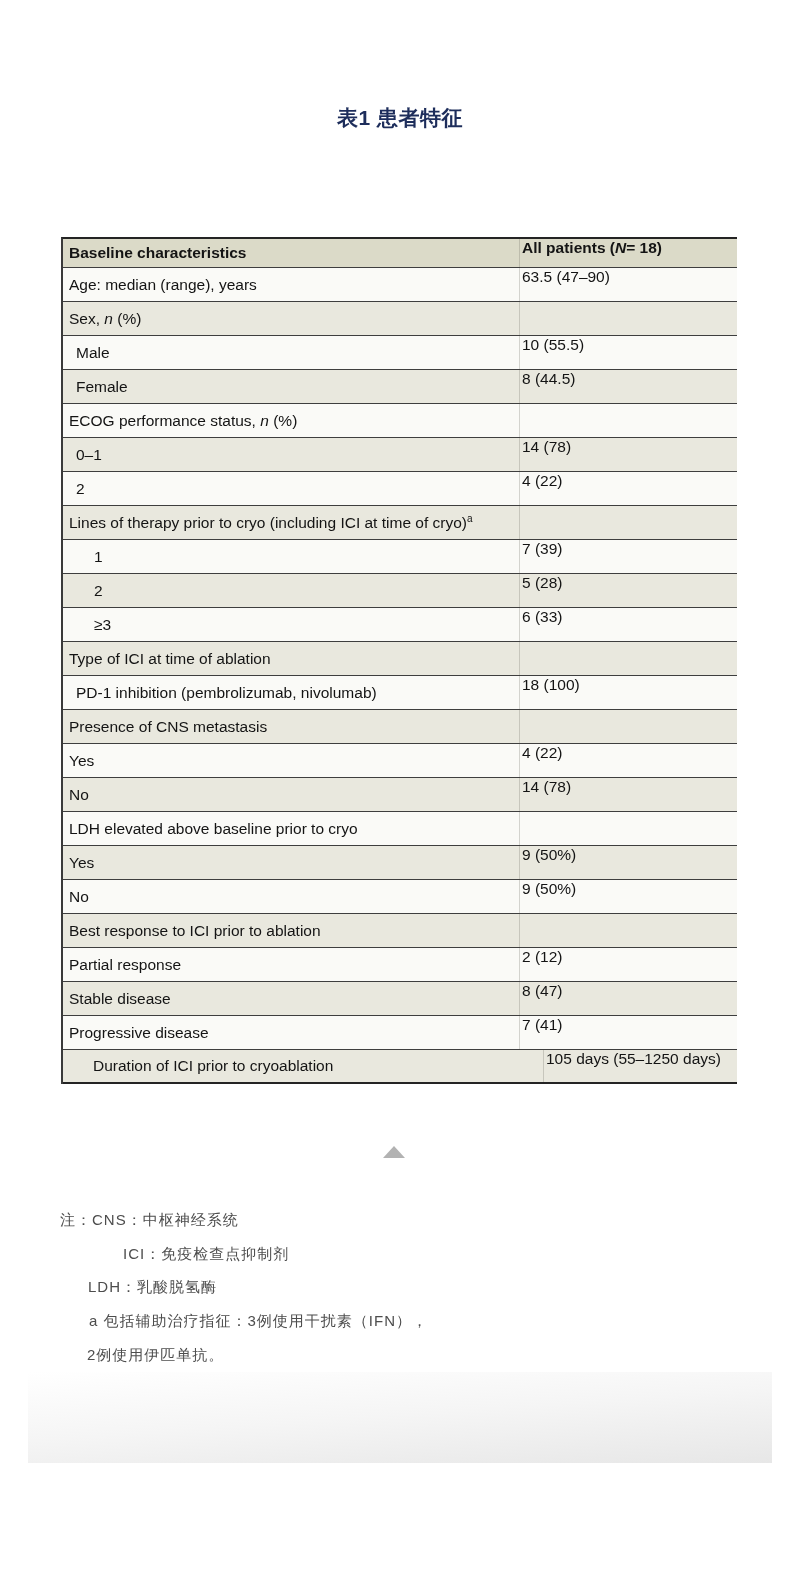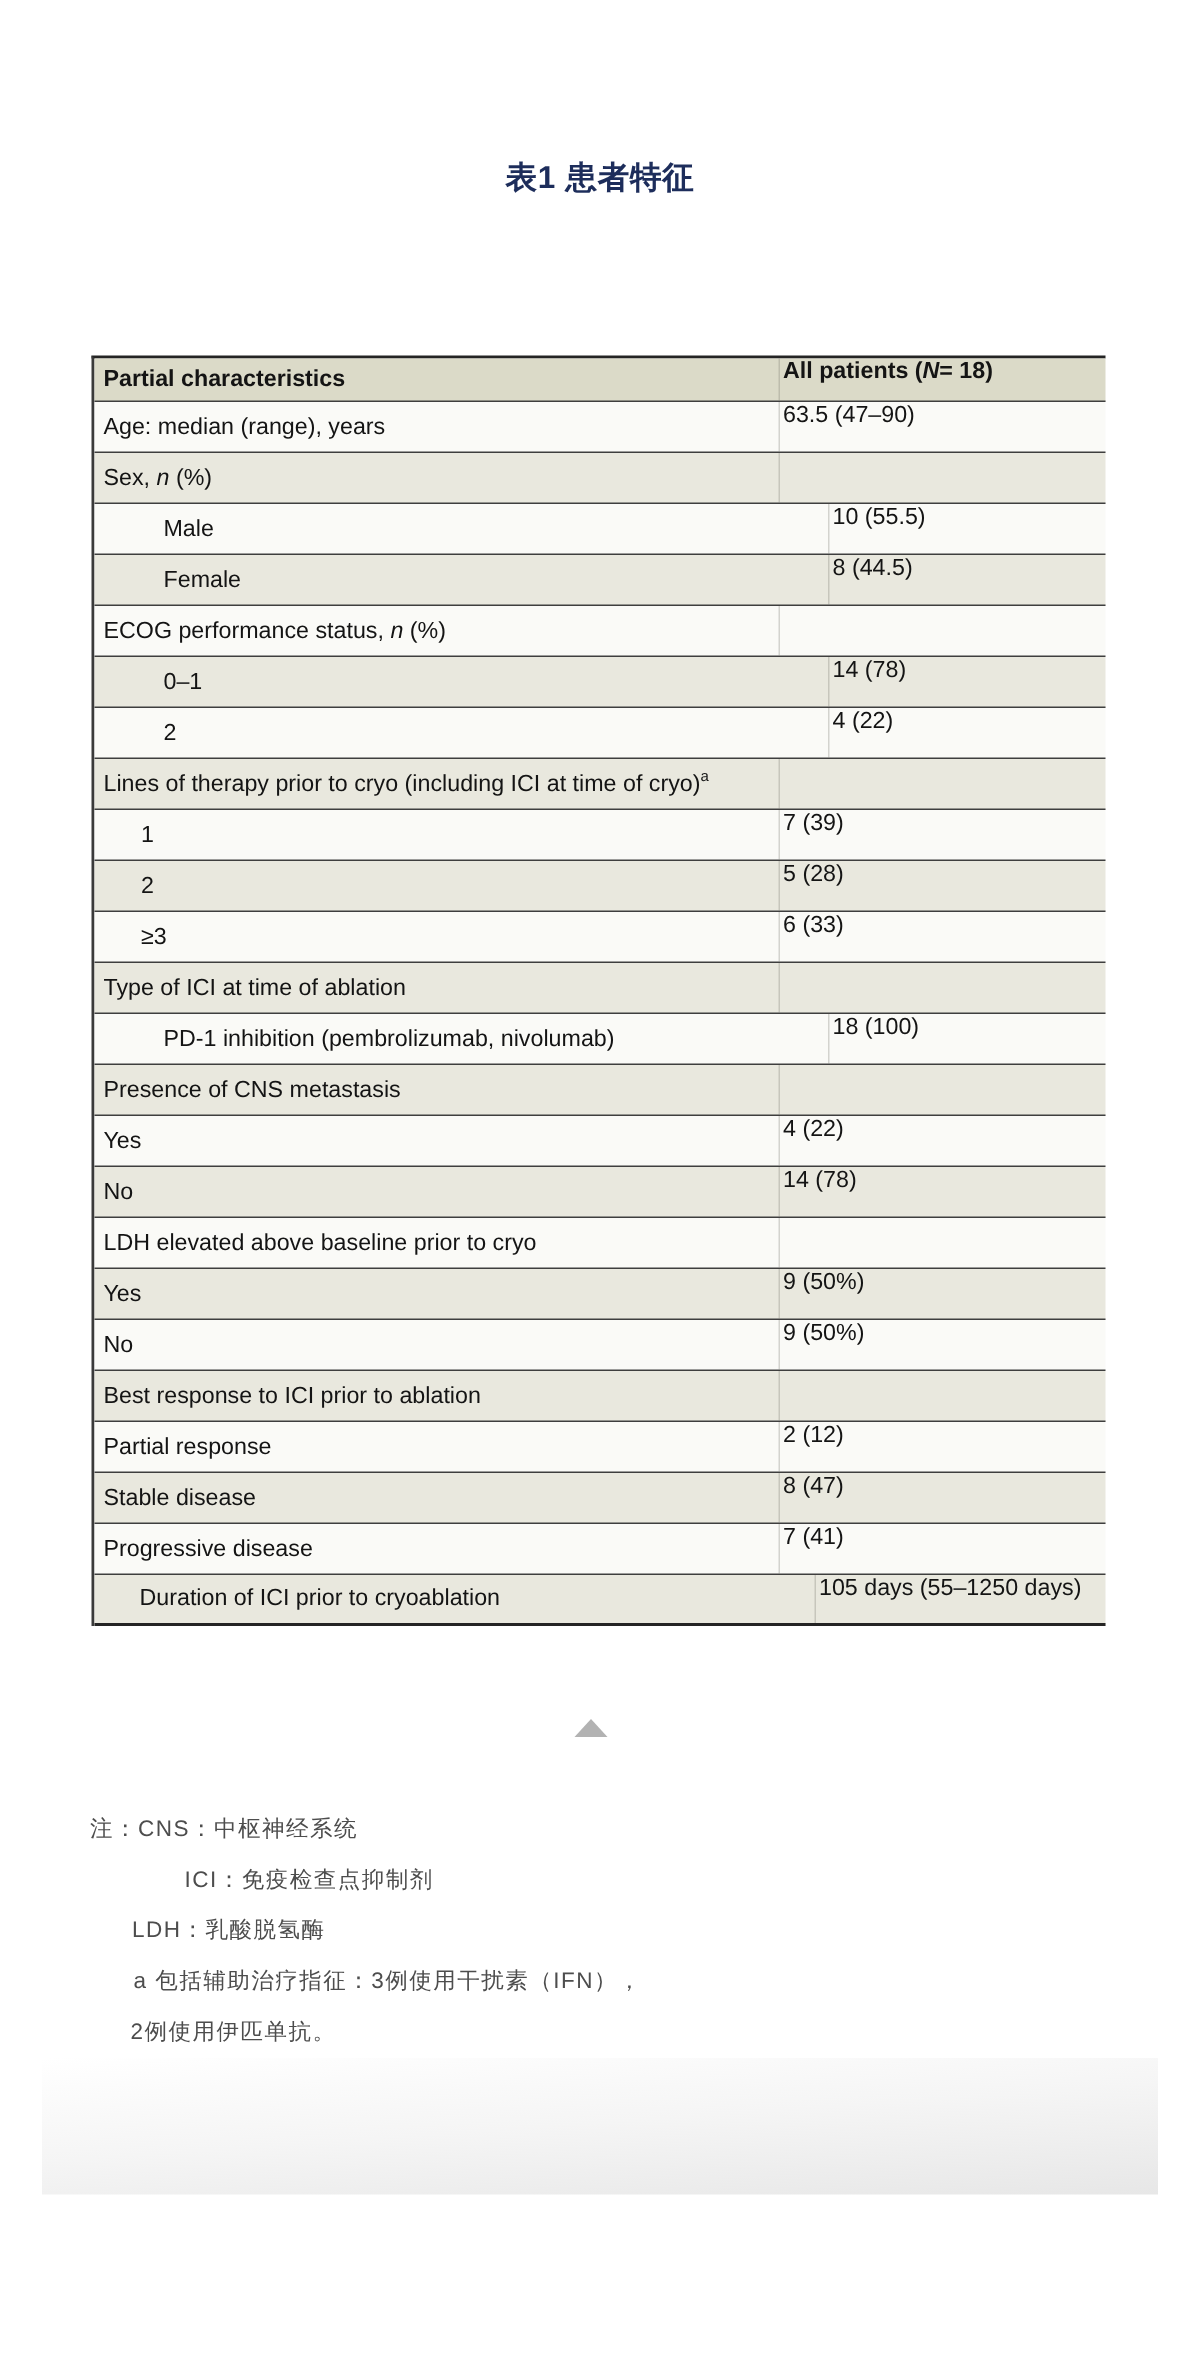--- a/index.html
+++ b/index.html
@@ -35,21 +35,21 @@
   .t-row:last-child { border-bottom:2.5px solid #242424;padding-left:24px; }
   .c1 { width:431px; padding-left:6px; box-sizing:border-box; white-space:nowrap; overflow:hidden; }
   .c2 {
     flex:1; box-sizing:border-box;
     border-left:1px solid rgba(110,110,100,0.28);
     padding-left:2px;
     align-self:stretch; display:flex; align-items:flex-start;
     white-space:nowrap;
     margin-left:25px;
   }
-  .indent-1 .c1 { padding-left:13px;margin-left:33px; }
+  .indent-1 .c1 { padding-left:13px; }
   .indent-2 .c1 { padding-left:31px; }
   .bg-header { background:#dbdac8; }
   .bg-beige  { background:#e9e8de; }
   .bg-white  { background:#fafaf7; }
   .char-table i { font-style:italic; }
   .char-table sup { font-size:10px; line-height:0; }
   
   .collapse-triangle {
     position:absolute; left:383px; top:1146px;
     width:0; height:0;
@@ -79,21 +79,21 @@
       #e7e7e7 100%);
   }
 </style>
 </head>
 <body>
 
 <div class="page-title">表1  患者特征</div>
 
 <div class="char-table" id="char-table">
     <div class="t-row header-row bg-header">
-      <div class="c1"><span>Partial characteristics</span></div>
+      <div class="c1"><span>Baseline characteristics</span></div>
       <div class="c2">
         <span>All patients (</span>
         <i>N</i>
         <span> = 18)</span>
       </div>
     </div>
     <div class="t-row bg-white indent-0">
       <div class="c1"><span>Age: median (range), years</span></div>
       <div class="c2">63.5 (47–90)</div>
     </div>

